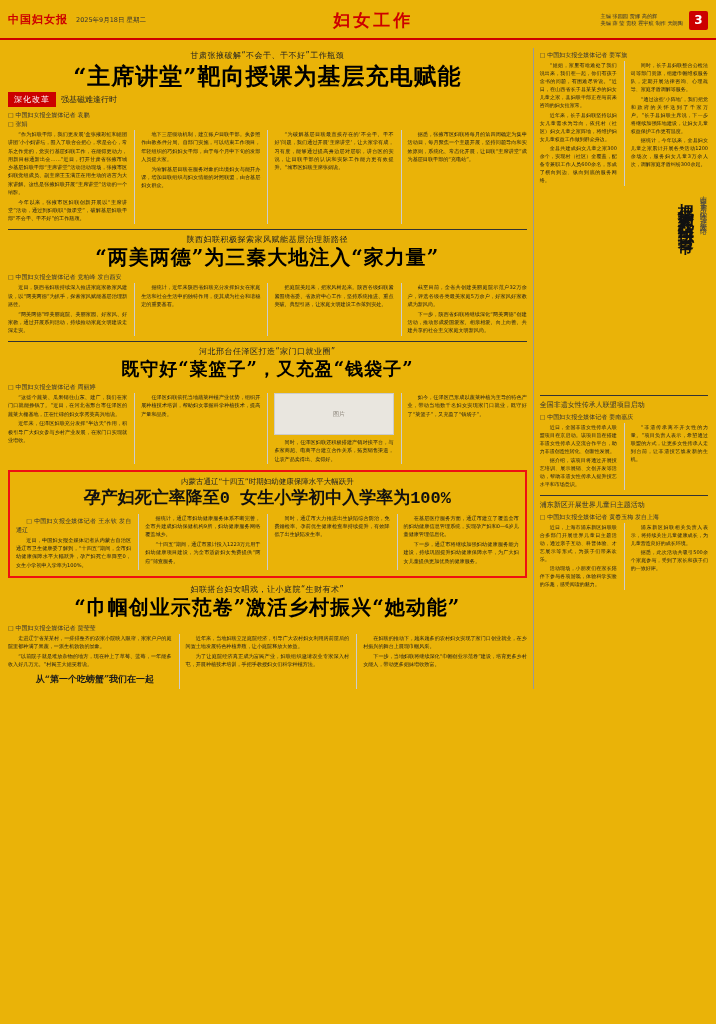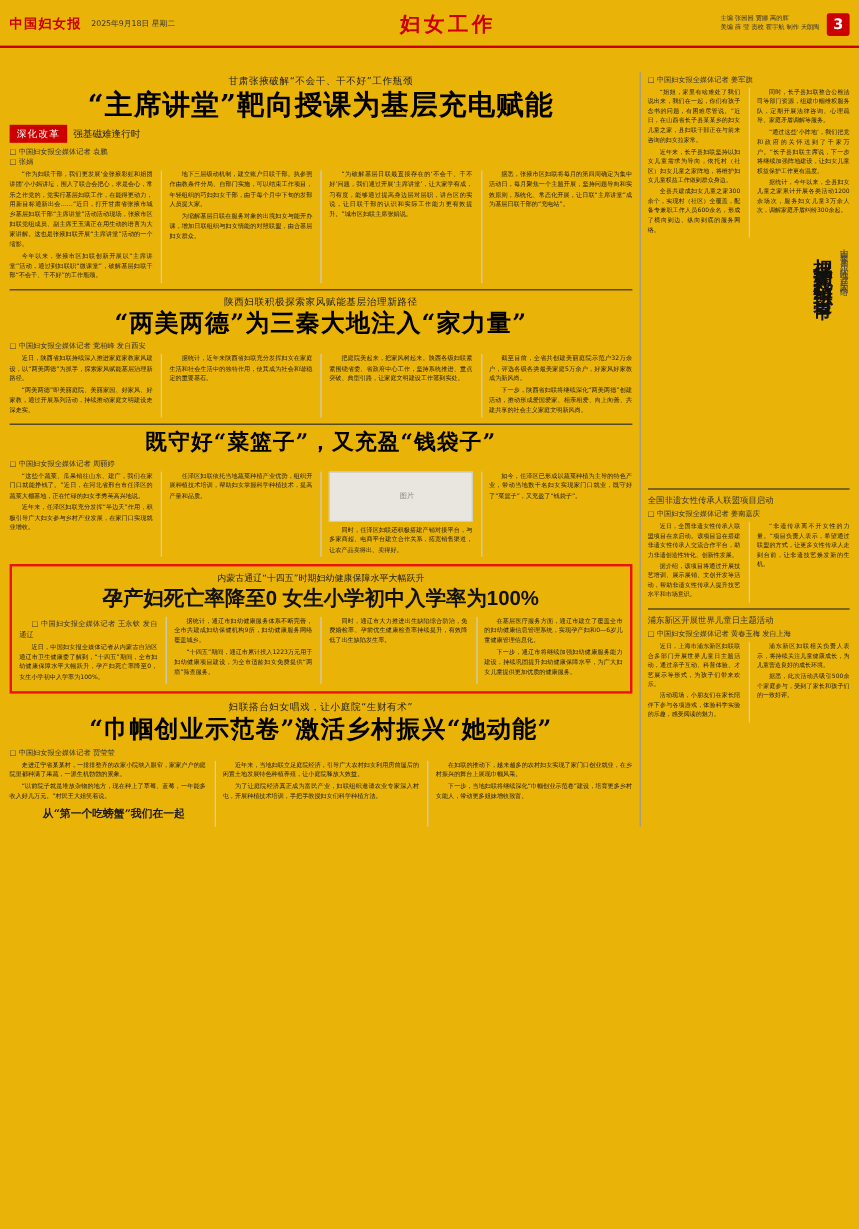--- a/index.html
+++ b/index.html
@@ -10,21 +10,21 @@
   .masthead{display:flex;align-items:center;justify-content:space-between;height:36px;padding:2px 8px 0 8px;border-bottom:2px solid #c00;}
   .mh-left{display:flex;align-items:center;gap:8px;}
   .mh-logo{font-size:11px;font-weight:bold;color:#c00;letter-spacing:1px;line-height:1.1;}
   .mh-date{font-size:6.5px;color:#333;}
   .mh-center{font-size:17px;font-weight:bold;color:#c00;letter-spacing:3px;}
   .mh-right{display:flex;align-items:center;gap:6px;}
   .mh-credits{font-size:5.2px;color:#333;line-height:1.35;text-align:left;}
   .mh-page{width:19px;height:19px;background:#c00;color:#fff;font-size:12px;font-weight:bold;display:flex;align-items:center;justify-content:center;border-radius:2px;}
 
   
-  .body-wrap{display:flex;padding:20px 8px 0 8px;gap:6px;}
+  .body-wrap{display:flex;padding:8px 8px 0 8px;gap:6px;}
   .col-main{width:524px;}
   .col-right{width:170px;border-left:1px solid #999;padding-left:6px;}
 
   .rule{border-top:1px solid #333;margin:5px 0 4px 0;}
 
   
   .kicker{text-align:center;font-size:8px;color:#222;margin:2px 0 1px 0;letter-spacing:0.5px;}
   .headline{text-align:center;font-family:"DejaVu Serif","Liberation Serif",serif;font-weight:bold;color:#000;line-height:1.18;margin:1px 0 3px 0;}
   .h1{font-size:23px;letter-spacing:1px;}
   .h2{font-size:20px;letter-spacing:1px;}
@@ -45,21 +45,21 @@
   .rc-sub{font-size:7px;text-align:left;color:#333;margin:2px 0;}
   .rc-txt{font-size:5px;line-height:1.6;text-align:justify;text-indent:2em;color:#1a1a1a;}
   .rc-txt p{margin:0 0 1.5px 0;}
   .vert-head{writing-mode:vertical-rl;text-orientation:upright;font-family:"DejaVu Serif","Liberation Serif",serif;font-weight:bold;font-size:16px;letter-spacing:3px;line-height:1.25;height:200px;}
   .vert-wrap{display:flex;justify-content:flex-end;gap:2px;margin:4px 0;}
   .vert-sub{writing-mode:vertical-rl;text-orientation:upright;font-size:7px;color:#444;letter-spacing:2px;height:150px;}
 
   
   .hlbox{border:2px solid #e11;margin:6px 0;padding:4px 6px 6px 6px;}
   .hl-kicker{text-align:center;font-size:7.5px;color:#222;margin:1px 0 2px 0;}
-  .hl-head{text-align:center;font-family:Liberation Sans, sans-serif;font-weight:bold;font-size:17px;line-height:1.2;margin:2px 0 4px 0;}
+  .hl-head{text-align:center;font-family:Liberation Mono, monospace;font-weight:bold;font-size:17px;line-height:1.2;margin:2px 0 4px 0;}
 
   .photo{background:#e9e6df;border:1px solid #ccc;display:flex;align-items:center;justify-content:center;font-size:6px;color:#8a8378;}
 
   .ribbon{display:flex;justify-content:center;margin:6px 0 2px 0;}
   .ribbon span{background:#c00;color:#fff;font-size:9px;padding:2px 10px;letter-spacing:2px;}
   .sub-head{font-family:"DejaVu Serif","Liberation Serif",serif;font-weight:bold;font-size:9px;margin:4px 0 2px 0;text-align:center;}
 </style>
 </head>
 <body>
 
@@ -129,20 +129,21 @@
           <div class="txt col-sep">
               <p>截至目前，全省共创建美丽庭院示范户32万余户，评选各级各类最美家庭5万余户，好家风好家教成为新风尚。</p>
               <p>下一步，陕西省妇联将继续深化“两美两德”创建活动，推动形成爱国爱家、相亲相爱、向上向善、共建共享的社会主义家庭文明新风尚。</p>
             </div>
         </div>
       </div>
 
       <div class="rule"></div>
 
       <div>
+        <div class="kicker">河北邢台任泽区打造“家门口就业圈”</div>
         <div class="headline h3">既守好“菜篮子”，又充盈“钱袋子”</div>
         <div class="byline">□ 中国妇女报全媒体记者  周丽婷</div>
         <div class="cols">
           <div class="txt">
               <p>“这些个蔬菜、瓜果销往山东、建广，我们在家门口就能挣钱了。”近日，在河北省邢台市任泽区的蔬菜大棚基地，正在忙碌的妇女李秀英高兴地说。</p>
               <p>近年来，任泽区妇联充分发挥“半边天”作用，积极引导广大妇女参与乡村产业发展，在家门口实现就业增收。</p>
             </div>
           <div class="txt col-sep">
               <p>任泽区妇联依托当地蔬菜种植产业优势，组织开展种植技术培训，帮助妇女掌握科学种植技术，提高产量和品质。</p>
             </div>

